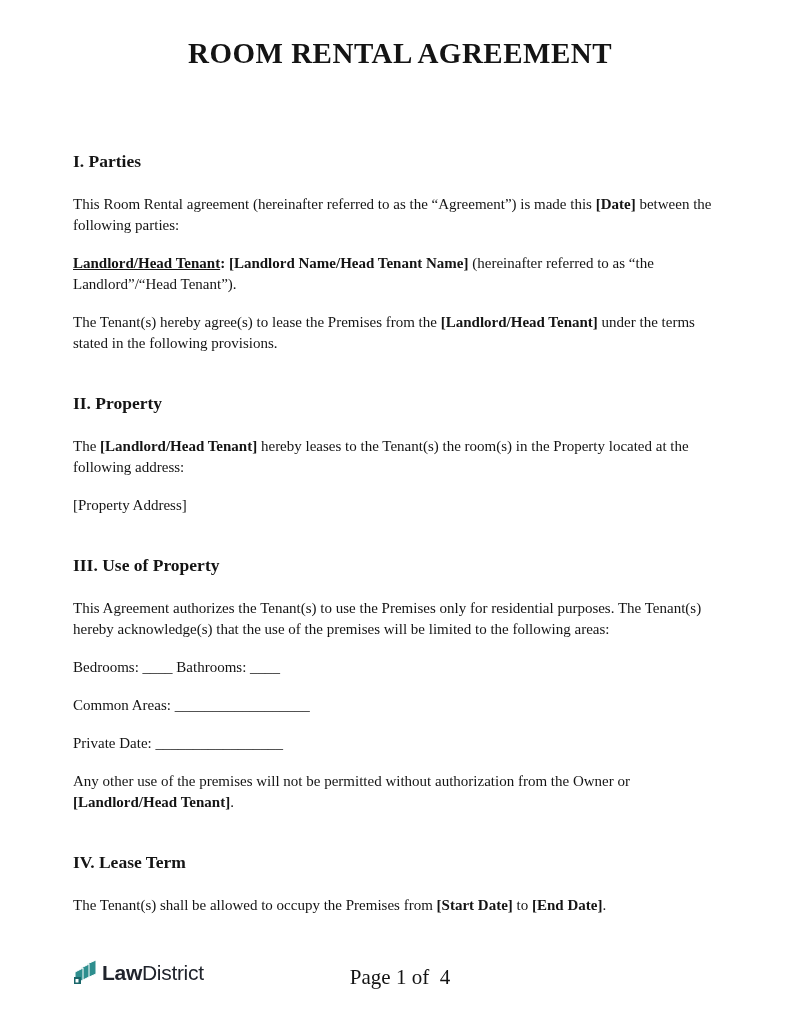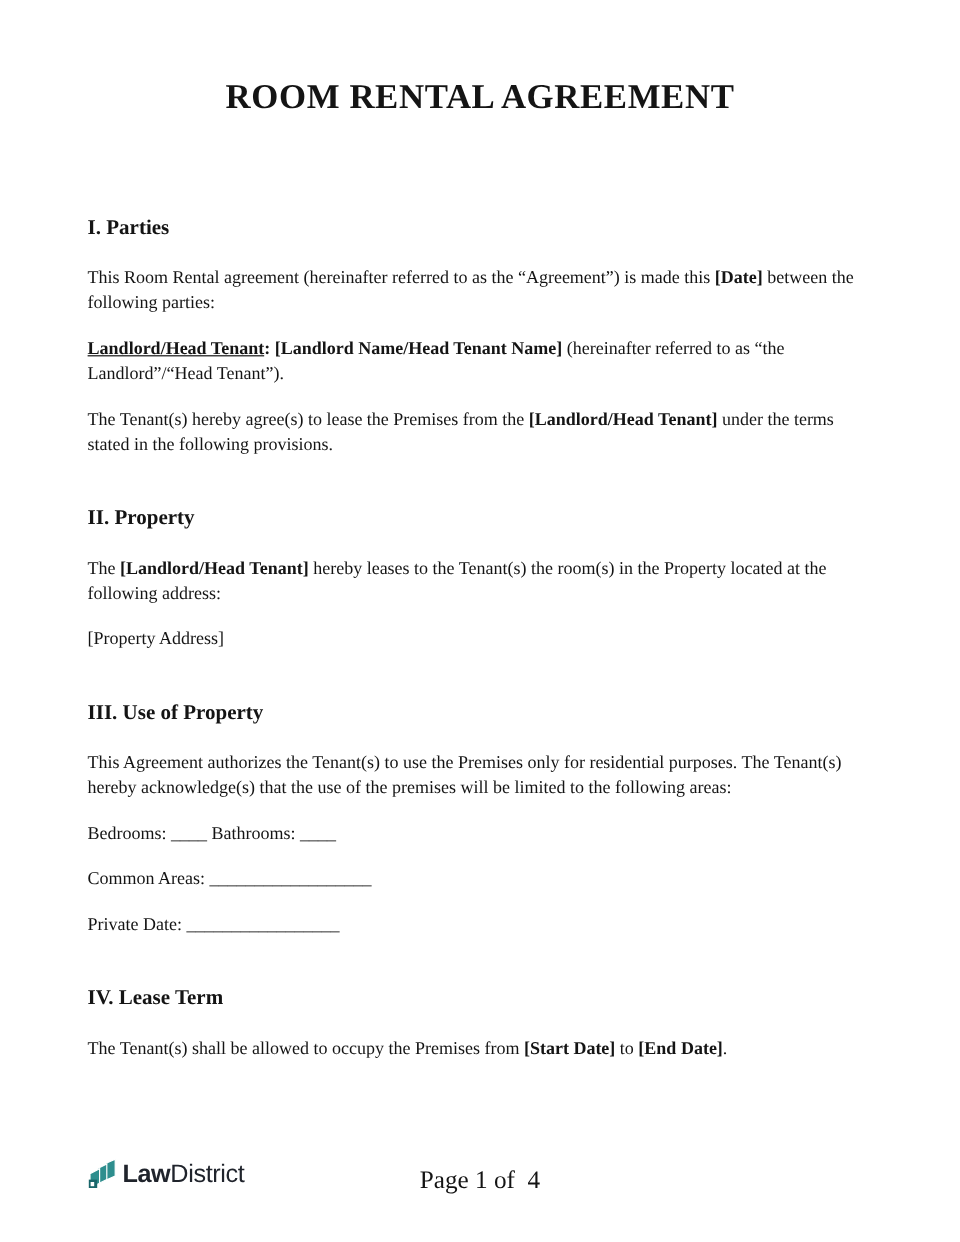--- a/index.html
+++ b/index.html
@@ -7,21 +7,21 @@
     padding: 0;
     background: #ffffff;
   }
   .page {
     position: relative;
     width: 800px;
     height: 1035px;
     margin: 0 auto;
     background: #ffffff;
     box-sizing: border-box;
-    padding: 64px 73px 0 73px;
+    padding: 36px 73px 0 73px;
     font-family: "Liberation Serif", "DejaVu Serif", serif;
     color: #141414;
     overflow: hidden;
   }
   h1.doc-title {
     margin: 0;
     font-size: 29px;
     line-height: 35px;
     font-weight: bold;
     text-align: center;
@@ -43,21 +43,21 @@
   }
   h2.sec-heading + p.para {
     margin-top: 21px;
   }
   .b { font-weight: bold; }
   .u { text-decoration: underline; }
   .footer {
     position: absolute;
     left: 73px;
     right: 73px;
-    bottom: 42px;
+    bottom: 48px;
     height: 28px;
   }
   .logo {
     position: absolute;
     left: 0;
     top: 0;
     display: flex;
     align-items: center;
     gap: 4px;
   }
@@ -99,20 +99,21 @@
     <p class="para"><span>The </span><span class="b">[Landlord/Head Tenant]</span><span> hereby leases to the Tenant(s) the room(s) in the Property located at the following address:</span></p>
     <p class="para"><span>[Property Address]</span></p>
   </section>
 
   <section>
     <h2 class="sec-heading">III. Use of Property</h2>
     <p class="para"><span>This Agreement authorizes the Tenant(s) to use the Premises only for residential purposes. The Tenant(s) hereby acknowledge(s) that the use of the premises will be limited to the following areas:</span></p>
     <p class="para"><span>Bedrooms: ____ Bathrooms: ____</span></p>
     <p class="para"><span>Common Areas: __________________</span></p>
     <p class="para"><span>Private Date: _________________</span></p>
+    <p class="para"><span>Any other use of the premises will not be permitted without authorization from the Owner or </span><span class="b">[Landlord/Head Tenant]</span><span>.</span></p>
   </section>
 
   <section>
     <h2 class="sec-heading">IV. Lease Term</h2>
     <p class="para"><span>The Tenant(s) shall be allowed to occupy the Premises from </span><span class="b">[Start Date]</span><span> to </span><span class="b">[End Date]</span><span>.</span></p>
   </section>
 
   <div class="footer">
     <div class="logo">
       <svg width="25" height="27" viewBox="0 0 25 27" aria-hidden="true">

